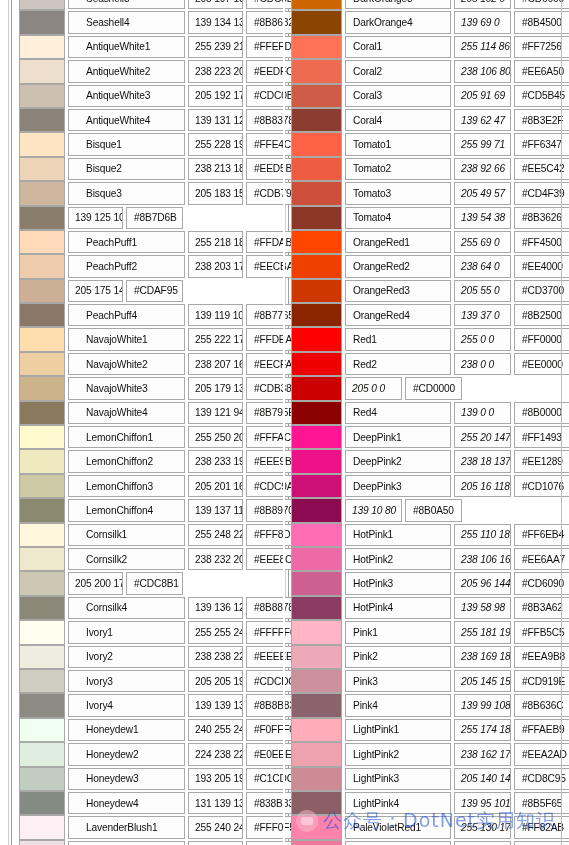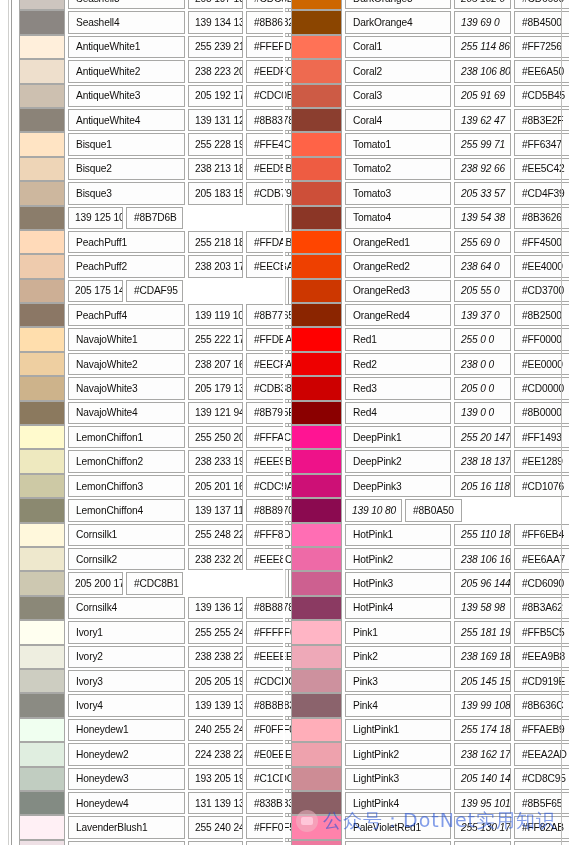--- a/index.html
+++ b/index.html
@@ -64,21 +64,21 @@
     margin-right: 3px;
   }
   .swatch {
     border: 1px solid #a8a8a6;
     margin-top: 0px;
     margin-bottom: 0px;
     margin-right: 3px;
   }
   
   .left  .c-sw   { flex: 0 0 46px; }
-  .left  .c-name { flex: 0 0 117px; padding-left: 7px; }
+  .left  .c-name { flex: 0 0 117px; padding-left: 17px; }
   .left  .c-rgb  { flex: 0 0 55px;  padding-left: 6px; }
   .left  .c-hex  { flex: 0 0 57px;  padding-left: 7px; margin-right: 0; }
   
   .right .c-sw   { flex: 0 0 51px; }
   .right .c-name { flex: 0 0 106px; padding-left: 7px; }
   .right .c-rgb  { flex: 0 0 57px;  padding-left: 6px; font-style: italic; }
   .right .c-hex  { flex: 0 0 57px;  padding-left: 7px; margin-right: 0; }
 
   
   .seam {
@@ -396,21 +396,21 @@
         </div>
         <div class="row">
           <div class="cell swatch c-sw" style="background: rgb(238, 92, 66);"></div>
           <div class="cell c-name">Tomato2</div>
           <div class="cell c-rgb">238 92 66</div>
           <div class="cell c-hex">#EE5C42</div>
         </div>
         <div class="row">
           <div class="cell swatch c-sw" style="background: rgb(205, 79, 57);"></div>
           <div class="cell c-name">Tomato3</div>
-          <div class="cell c-rgb">205 33 57</div>
+          <div class="cell c-rgb">205 49 57</div>
           <div class="cell c-hex">#CD4F39</div>
         </div>
         <div class="row">
           <div class="cell swatch c-sw" style="background: rgb(139, 54, 38);"></div>
           <div class="cell c-name">Tomato4</div>
           <div class="cell c-rgb">139 54 38</div>
           <div class="cell c-hex">#8B3626</div>
         </div>
         <div class="row">
           <div class="cell swatch c-sw" style="background: rgb(255, 69, 0);"></div>
@@ -443,21 +443,20 @@
           <div class="cell c-hex">#FF0000</div>
         </div>
         <div class="row">
           <div class="cell swatch c-sw" style="background: rgb(238, 0, 0);"></div>
           <div class="cell c-name">Red2</div>
           <div class="cell c-rgb">238 0 0</div>
           <div class="cell c-hex">#EE0000</div>
         </div>
         <div class="row">
           <div class="cell swatch c-sw" style="background: rgb(205, 0, 0);"></div>
-          <div class="cell c-name">Red3</div>
           <div class="cell c-rgb">205 0 0</div>
           <div class="cell c-hex">#CD0000</div>
         </div>
         <div class="row">
           <div class="cell swatch c-sw" style="background: rgb(139, 0, 0);"></div>
           <div class="cell c-name">Red4</div>
           <div class="cell c-rgb">139 0 0</div>
           <div class="cell c-hex">#8B0000</div>
         </div>
         <div class="row">

